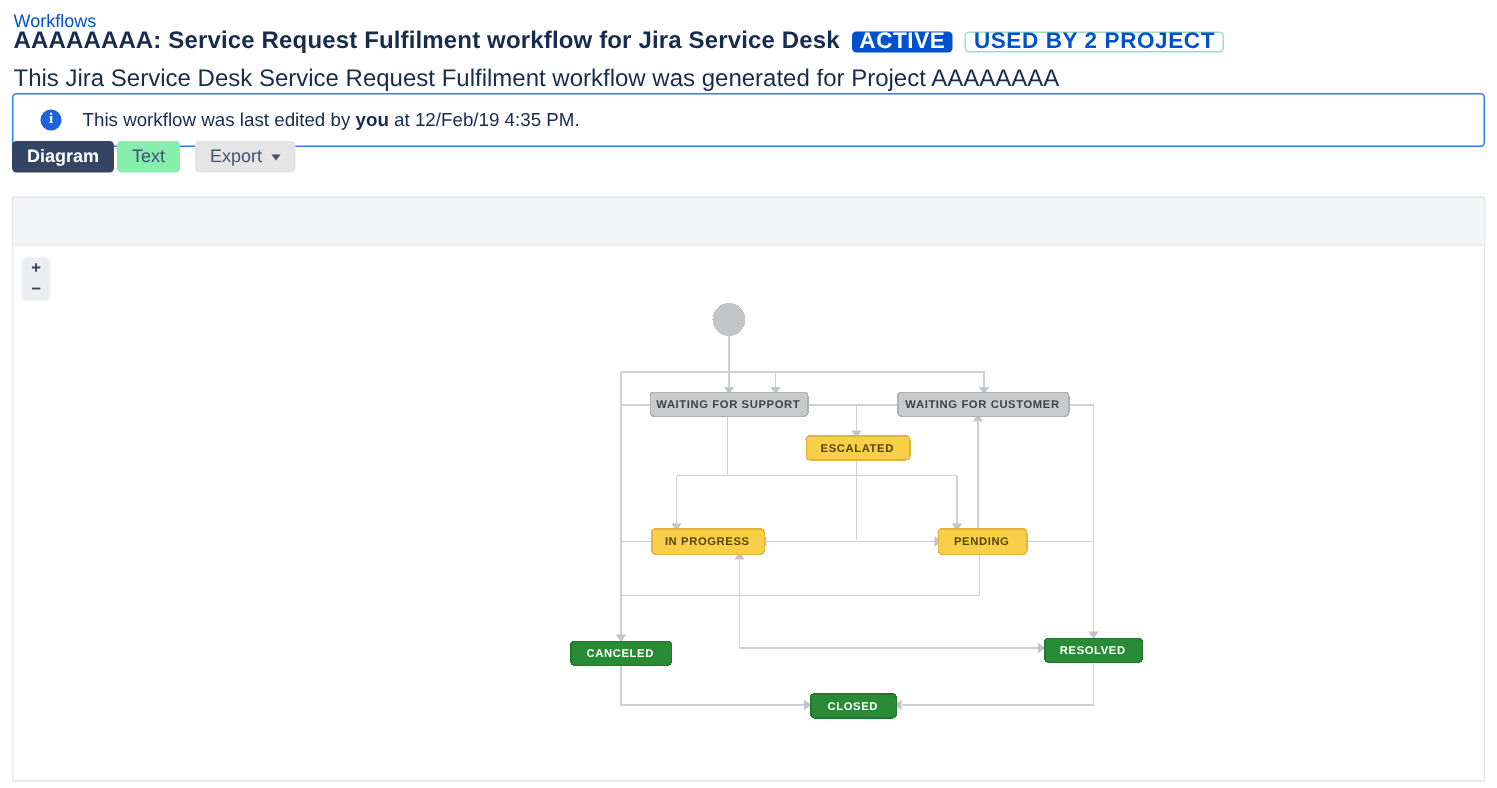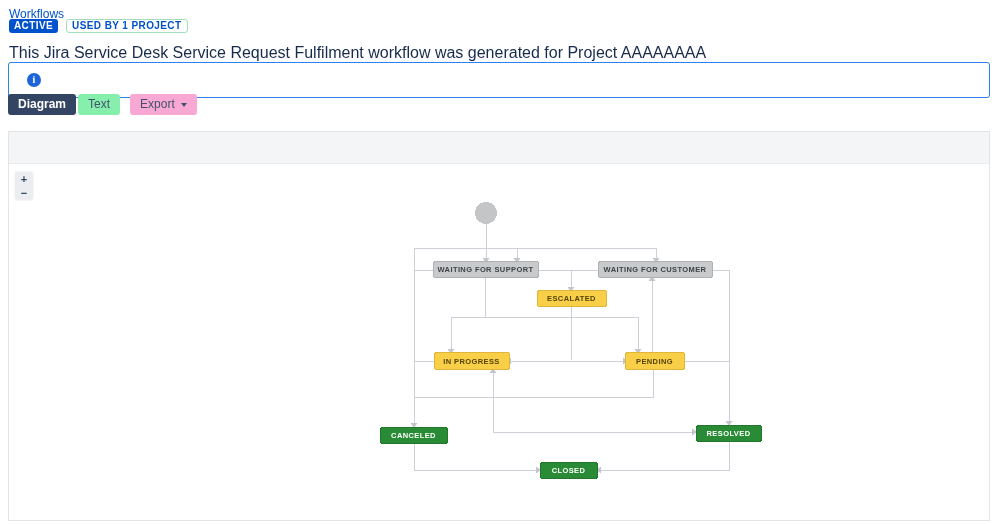--- a/index.html
+++ b/index.html
@@ -3,65 +3,67 @@
 <meta charset="utf-8">
 <style>
   html,body{margin:0;padding:0;background:#fff;}
   body{width:998px;height:525px;overflow:hidden;font-family:"Liberation Sans",sans-serif;-webkit-font-smoothing:antialiased;}
   .page{position:relative;width:998px;height:525px;}
 
   
   .breadcrumb{position:absolute;left:9px;top:7px;font-size:12px;color:#0052CC;text-decoration:none;cursor:pointer;}
   .title-row{position:absolute;left:9px;top:19px;display:flex;align-items:center;gap:8px;white-space:nowrap;}
   .page-title{margin:0;font-size:16px;font-weight:bold;color:#172B4D;letter-spacing:.1px;}
-  .badge{font-size:10px;font-weight:bold;letter-spacing:.4px;border-radius:3px;padding:2px 5px;line-height:10px;display:inline-block;}
+  .badge{font-size:15px;font-weight:bold;letter-spacing:.4px;border-radius:3px;padding:2px 5px;line-height:10px;display:inline-block;}
   .badge-active{background:#0052CC;color:#fff;}
   .badge-used{background:#fff;color:#0052CC;border:1px solid #9FDFC0;padding:1px 5px;}
   .subtitle{position:absolute;left:9px;top:44px;font-size:16px;color:#172B4D;}
 
   
   .banner{position:absolute;left:8px;top:62px;width:962px;height:34px;border:1px solid #2E80F0;border-radius:3px;background:#fff;display:flex;align-items:center;padding-left:18px;}
   .info-icon{width:14px;height:14px;border-radius:50%;background:#1C64D9;position:relative;flex:none;}
   .info-icon::after{content:"i";color:#fff;font:bold 10px/14px "Liberation Serif",serif;position:absolute;left:0;right:0;text-align:center;}
   .banner-text{margin-left:14px;font-size:12.5px;color:#172B4D;}
   .banner-text b{font-weight:bold;}
 
   
   .tabs{position:absolute;left:8px;top:94px;display:flex;align-items:center;justify-content:flex-end;}
   .tab{font-size:12px;border-radius:3px;padding:4px 10px;line-height:13px;cursor:pointer;}
   .tab-active{background:#344563;color:#fff;font-weight:bold;}
   .tab-idle{background:#86efac;color:#42526E;margin-left:2px;}
-  .export-btn{background:#f9a8d4;color:#42526E;margin-left:10px;display:flex;align-items:center;}
+  .export-btn{background:#e5e5e5;color:#42526E;margin-left:10px;display:flex;align-items:center;}
   .chevron-down{display:inline-block;width:0;height:0;border-left:3.5px solid transparent;border-right:3.5px solid transparent;border-top:4px solid #42526E;margin-left:6px;}
 
   
   .panel{position:absolute;left:8px;top:131px;width:980px;height:388px;border:1px solid #E2E4E8;background:#fff;}
   .panel-strip{height:31px;background:#F4F5F7;border-bottom:1px solid #E9EBEE;}
   .canvas{position:relative;width:100%;height:355px;background:#fff;}
   .zoom-ctl{position:absolute;left:6px;top:8px;width:18px;background:#ECEDF0;border-radius:3px;box-shadow:0 0 0 1px rgba(9,30,66,.04);display:flex;flex-direction:column;align-items:stretch;z-index:5;}
   .zoom-btn{height:14px;border:none;background:transparent;color:#344563;font-weight:bold;font-size:11px;line-height:14px;text-align:center;padding:0;cursor:pointer;font-family:"Liberation Sans",sans-serif;}
   svg.wf{position:absolute;left:0;top:0;shape-rendering:crispEdges;font-family:"Liberation Sans",sans-serif;}
   svg.wf text{shape-rendering:auto;}
 </style>
 </head>
 <body>
 
 <div class="page">
 
   <a class="breadcrumb">Workflows</a>
 
   <div class="title-row">
+    <h1 class="page-title">AAAAAAAA: Service Request Fulfilment workflow for Jira Service Desk</h1>
     <span class="badge badge-active">ACTIVE</span>
-    <span class="badge badge-used">USED BY 1 PROJECT</span>
+    <span class="badge badge-used">USED BY 2 PROJECT</span>
   </div>
 
   <div class="subtitle">This Jira Service Desk Service Request Fulfilment workflow was generated for Project AAAAAAAA</div>
 
   <div class="banner">
     <span class="info-icon"></span>
+    <span class="banner-text"><span>This workflow was last edited by </span><b>you</b><span> at 12/Feb/19 4:35 PM.</span></span>
   </div>
 
   <div class="tabs">
     <span class="tab tab-active">Diagram</span>
     <span class="tab tab-idle">Text</span>
     <span class="tab export-btn">
         <span>Export</span>
         <span class="chevron-down"></span>
       </span>
   </div>

